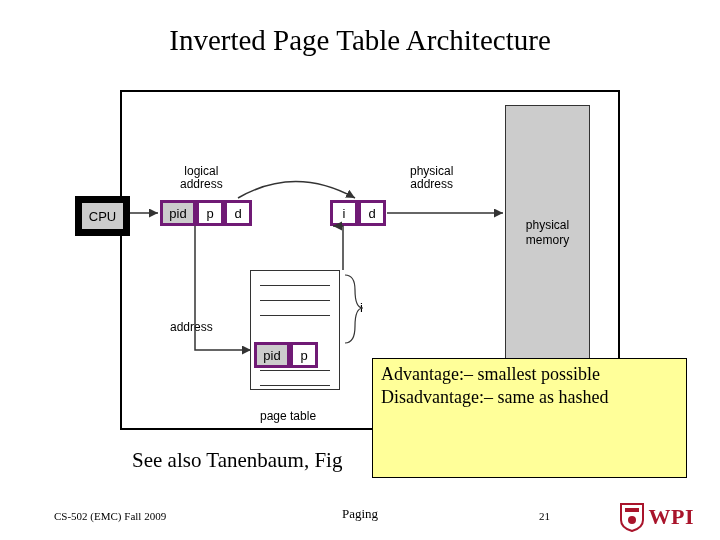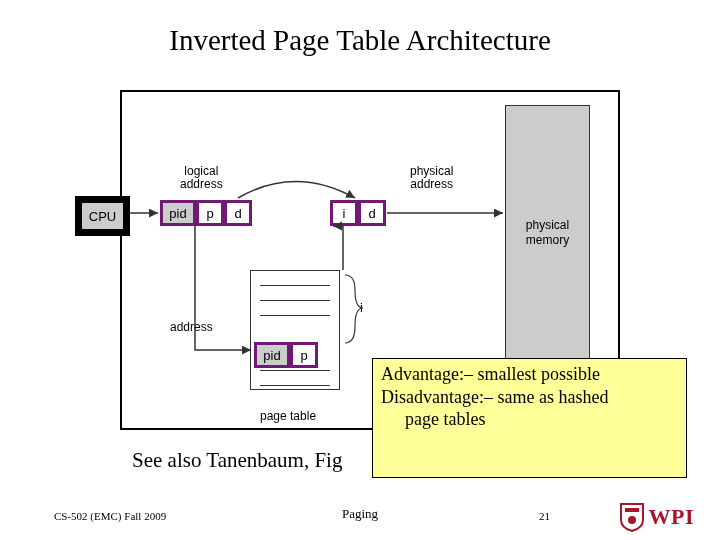--- a/index.html
+++ b/index.html
@@ -254,21 +254,20 @@
   <path d="M 268 180 L 268 136 L 258 136" stroke="#333" stroke-width="1.5" fill="none" marker-end="url(#ah)"></path>
 
   <path d="M 270 185 Q 280 185 280 200 Q 280 218 288 218 Q 280 218 280 236 Q 280 253 270 253" stroke="#333" stroke-width="1.2" fill="none"></path>
 </svg>
 
 <div class="see-also">See also Tanenbaum, Fig</div>
 
 <div class="note-box">
   <div>Advantage:– smallest possible</div>
   <div>Disadvantage:– same as hashed</div>
-  <div style="padding-left:24px;">page tables</div>
 </div>
 
 <div class="footer-left">CS-502 (EMC) Fall 2009</div>
 <div class="footer-center">Paging</div>
 <div class="footer-num">21</div>
 
 <div class="logo">
   <svg class="logo-shield" viewBox="0 0 26 30">
     <path d="M2 2 L24 2 L24 18 Q24 26 13 29 Q2 26 2 18 Z" fill="#fff" stroke="#a9142b" stroke-width="2"></path>
     <rect x="6" y="6" width="14" height="4" fill="#a9142b"></rect>

